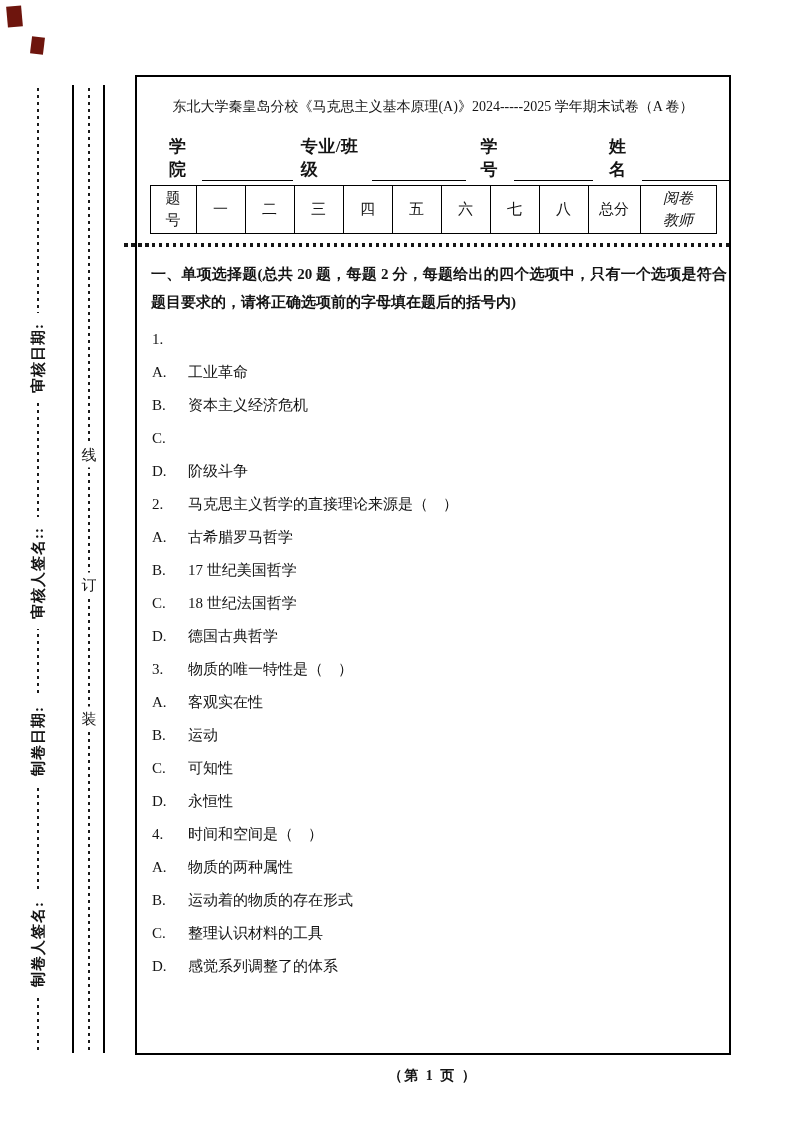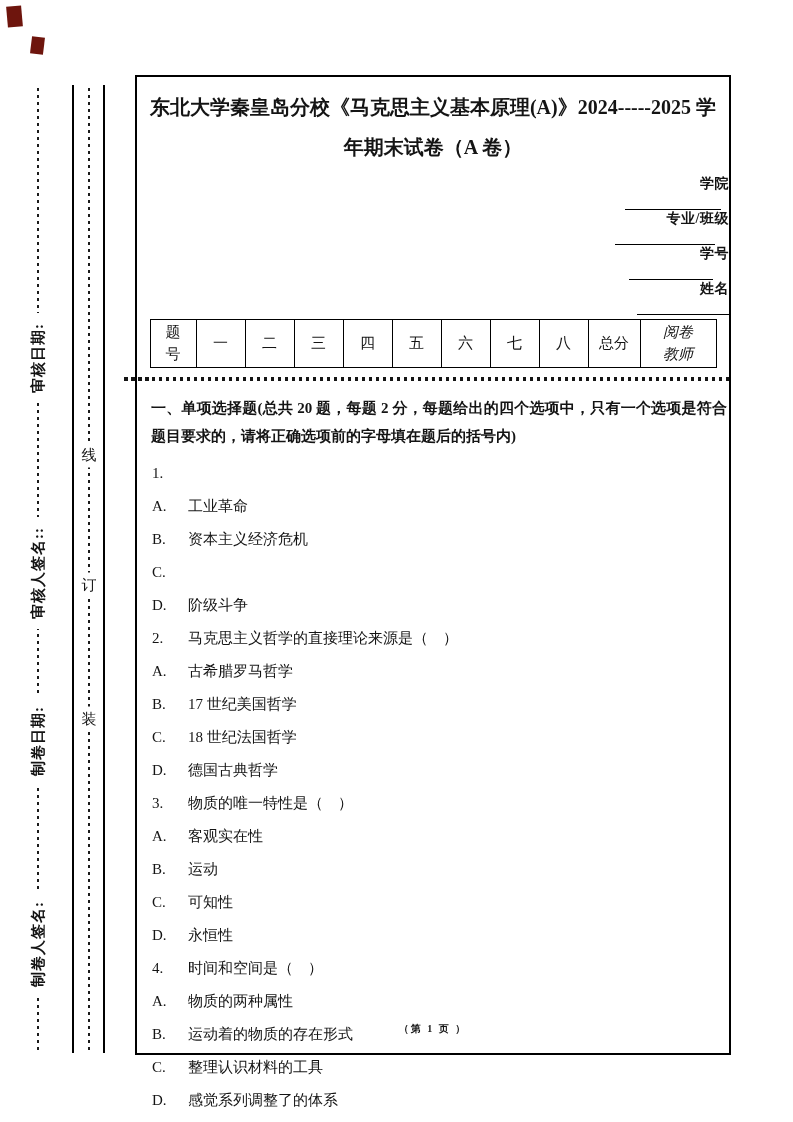--- a/index.html
+++ b/index.html
@@ -34,27 +34,27 @@
     background:#fff; font-size:15px; padding:5px 1px; line-height:1;
   }
 
   
   .sheet {
     position:absolute; left:135px; top:75px; width:596px; height:980px;
     border:2px solid #000; background:#fff;
   }
 
   .title {
-    margin:10px 6px 0; text-align:center; font-weight:bold;
-    font-size:20px; line-height:40px;
+    margin:10px 6px 0; text-align:center; font-weight:normal;
+    font-size:14px; line-height:40px;
   }
 
   .info-line {
     display:flex; align-items:flex-end; margin:8px 0 0 32px;
-    font-size:14px; font-weight:bold; letter-spacing:.5px;flex-direction:column;
+    font-size:17px; font-weight:bold; letter-spacing:.5px;
   }
   .blank { display:inline-block; border-bottom:1.4px solid #000; height:17px; }
   .blank.wa { width:96px; margin-right:8px; }
   .blank.wb { width:100px; margin-right:14px; }
   .blank.wc { width:84px; margin-right:16px; }
   .blank.wd { width:92px; }
 
   .score-table { border-collapse:collapse; margin:4px auto 0; }
   .score-table td {
     border:1.7px solid #000; text-align:center; vertical-align:middle;
@@ -76,22 +76,22 @@
     margin:13px 2px 0 14px; font-weight:bold; font-size:15px;
     line-height:28px; text-align:justify;
   }
 
   .questions { margin:7px 18px 0 15px; font-size:15px; }
   .q-line { height:33px; display:flex; align-items:center; }
   .q-label { flex:0 0 36px; }
   .q-text { white-space:nowrap; }
 
   .page-footer {
-    position:absolute; left:135px; top:1022px; width:596px;
-    text-align:center; font-weight:bold; font-size:10px; letter-spacing:2px;
+    position:absolute; left:135px; top:1067px; width:596px;
+    text-align:center; font-weight:bold; font-size:14px; letter-spacing:2px;
   }
 </style>
 </head>
 <body>
 
 <div class="stamp s1"></div>
 <div class="stamp s2"></div>
 
 <div class="vdots a"></div>
 <div class="vdots b"></div>

